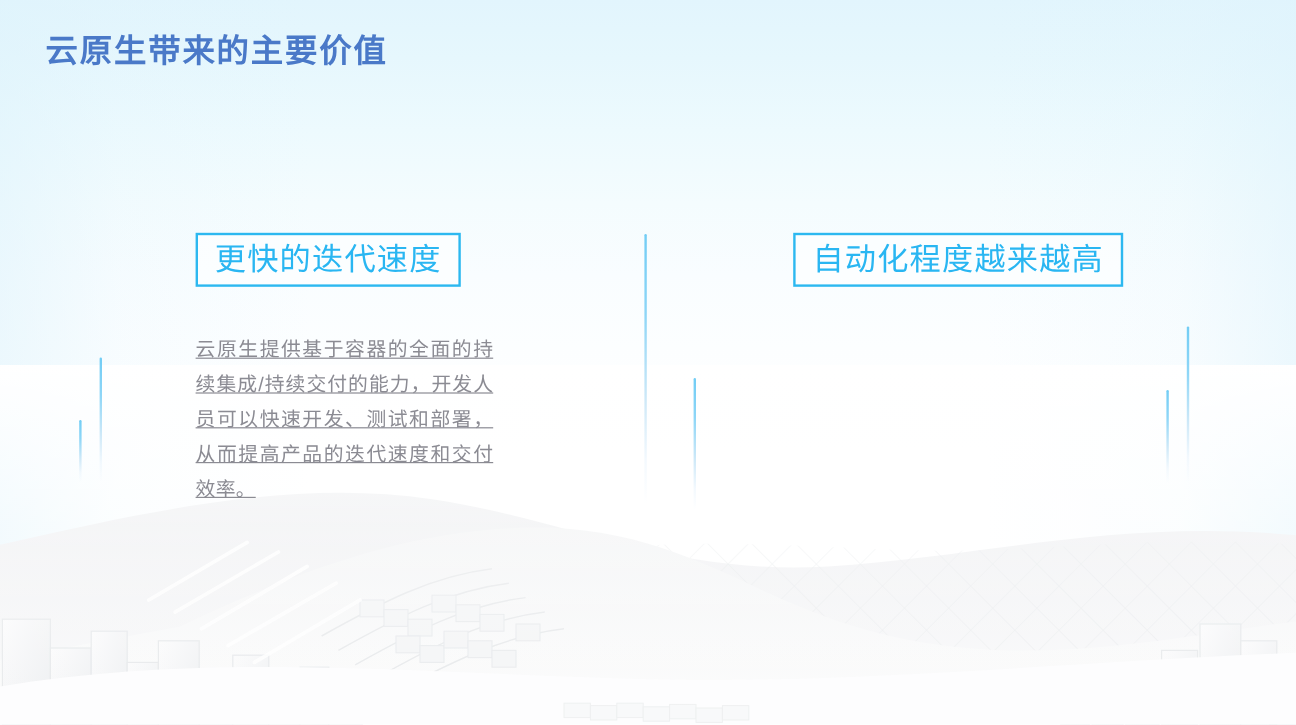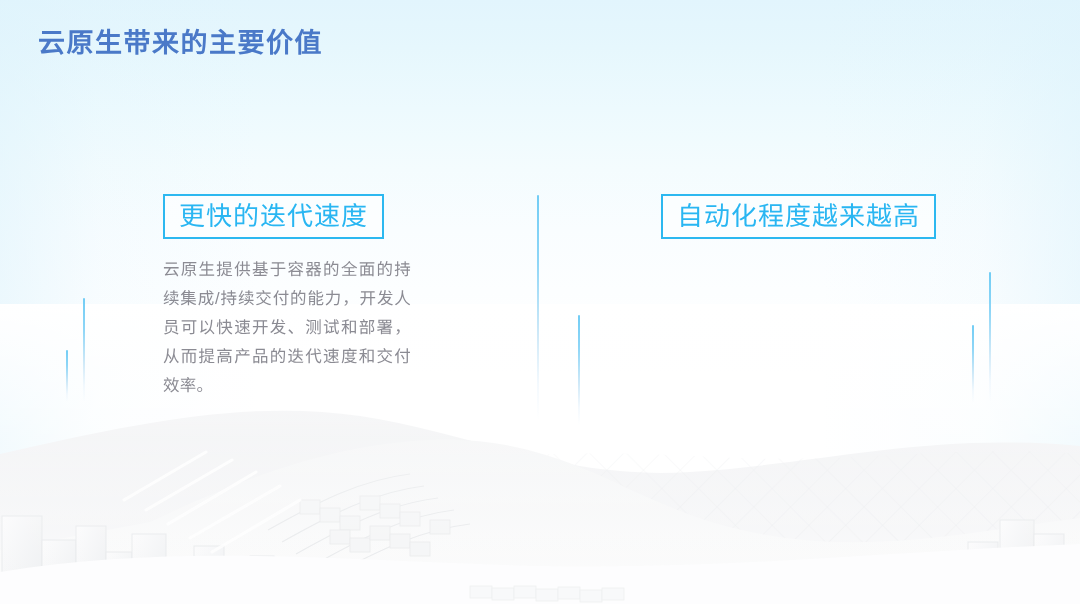--- a/index.html
+++ b/index.html
@@ -102,28 +102,29 @@
     white-space: nowrap;
   }
   .pill-text {
     font-size: 26px;
     font-weight: 400;
     color: #29b6f2;
     letter-spacing: 1px;
   }
 
   .body-text {
-    margin-top: 16px;
+    margin-top: 39px;
     width: 248px;
     font-size: 16.5px;
     line-height: 29px;
     color: #8b8b93;
     text-align: justify;
     text-justify: inter-character;
     letter-spacing: 0.2px;
+    text-decoration: underline;
   }
   .col-right .body-text { width: 250px; }
 </style>
 </head>
 <body>
 
 <div class="slide">
 
   <div class="bg-side-tint"></div>
 

